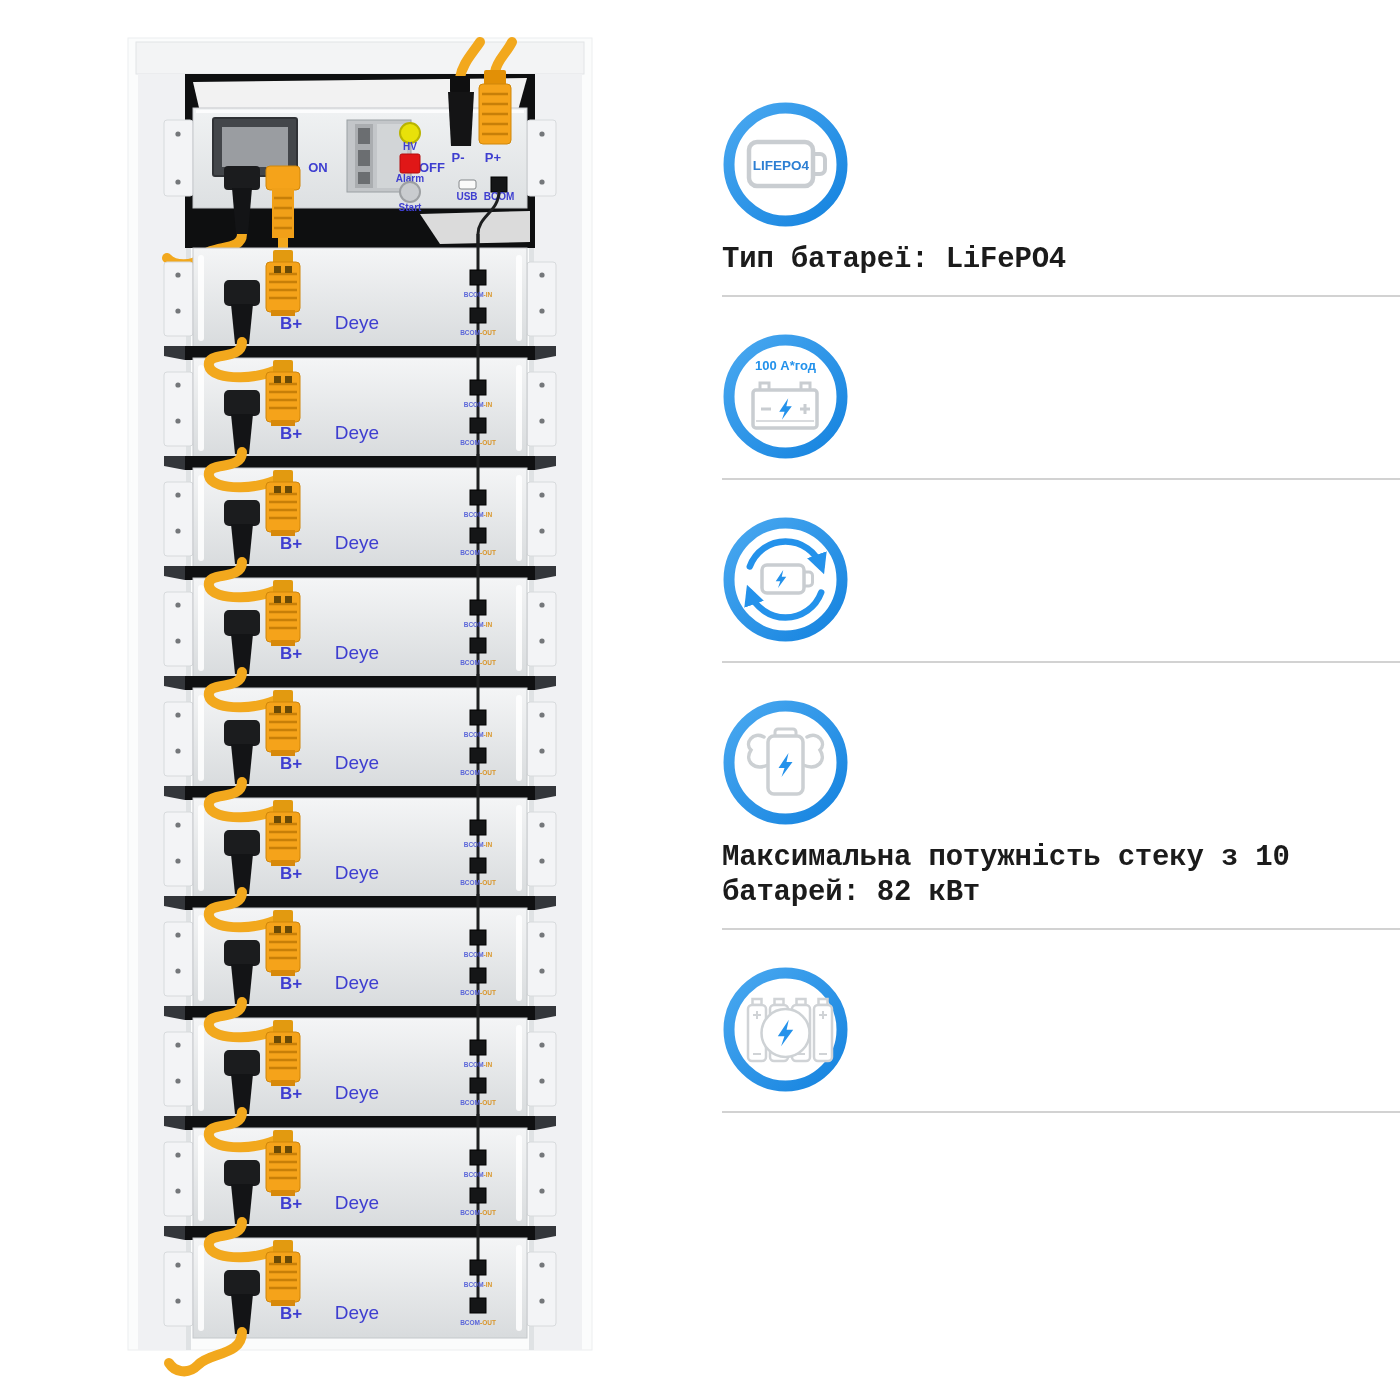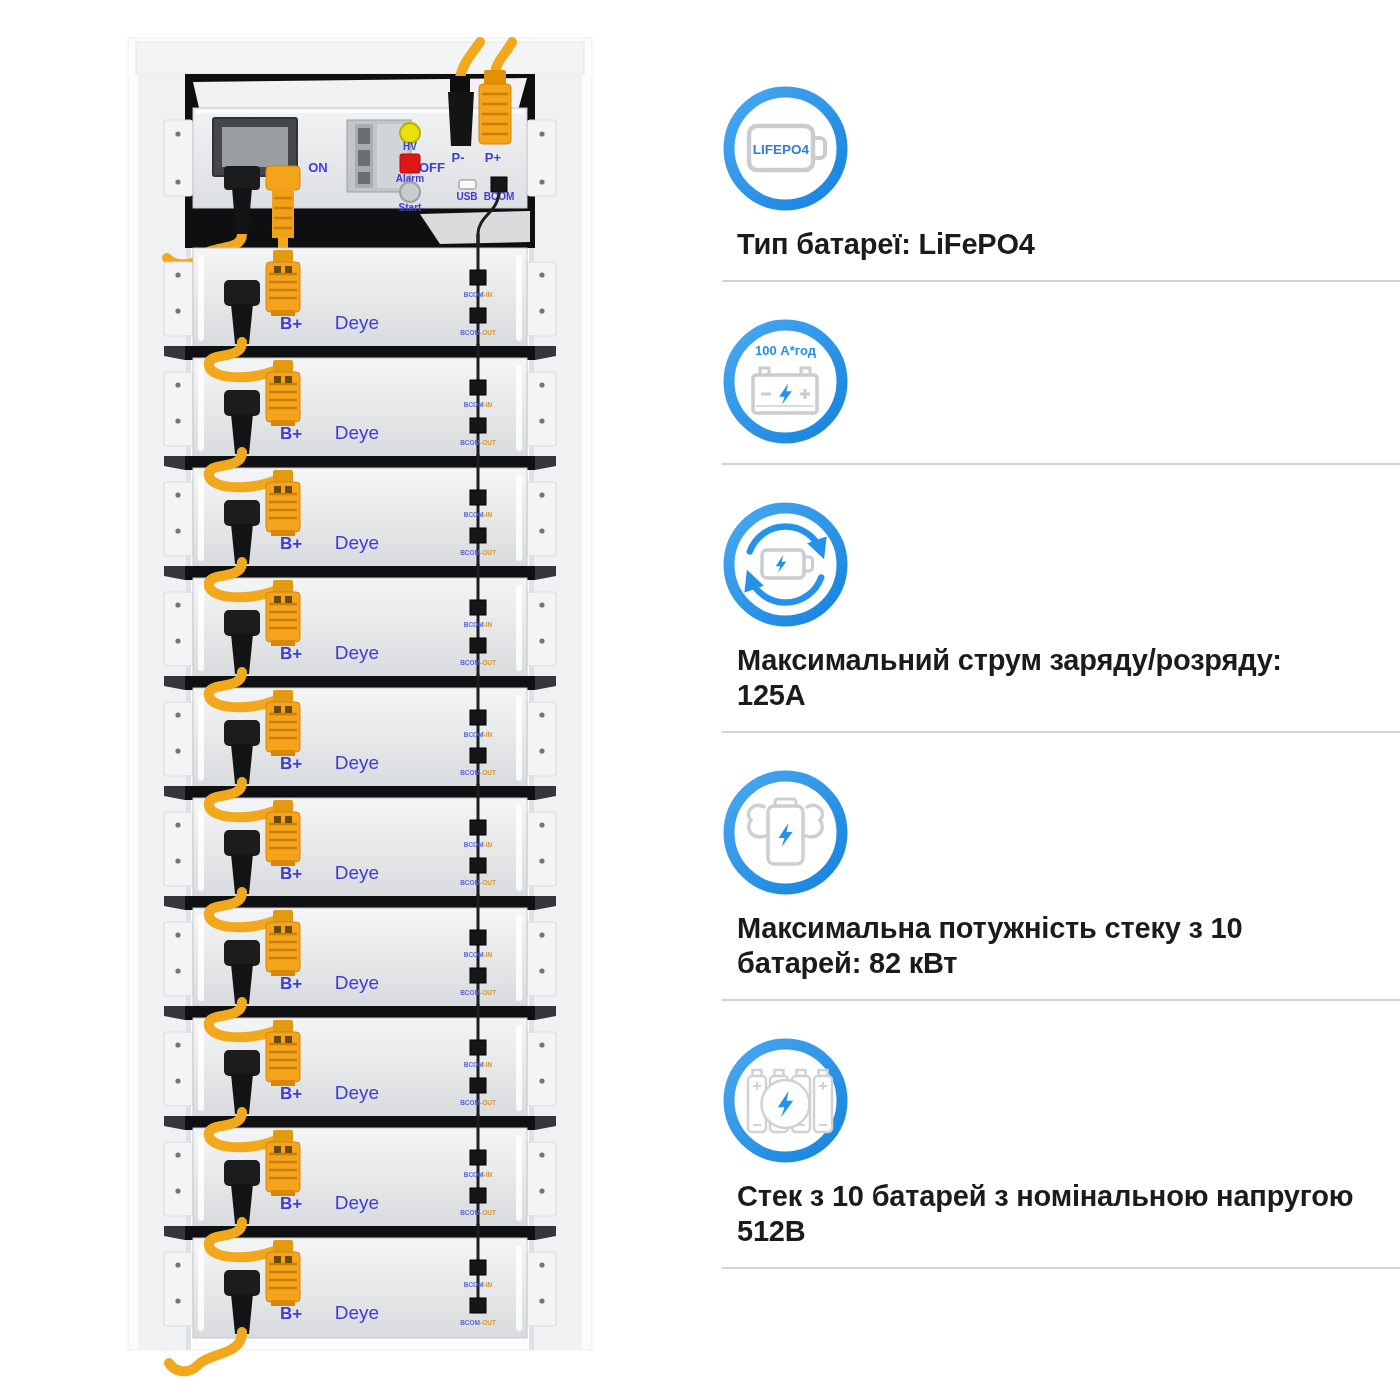--- a/index.html
+++ b/index.html
@@ -1,23 +1,23 @@
 <!DOCTYPE html>
 <html><head>
 <meta charset="utf-8">
 <style>
   html,body{margin:0;padding:0;background:#ffffff;}
   .stage{position:relative;width:1400px;height:1400px;background:#fff;overflow:hidden;
          font-family:"Liberation Sans",sans-serif;}
   .figure{position:absolute;left:60px;top:20px;width:540px;height:1370px;}
-  .features{position:absolute;left:722px;top:85px;width:678px;}
+  .features{position:absolute;left:722px;top:101px;width:678px;}
   .feature{display:block;}
   .feature-icon{width:127px;height:127px;margin:0 0 14px 0;}
-  .feature-text{margin:15px;font-size:29px;line-height:35px;font-weight:700;color:#1b1b1b;
-                letter-spacing:-0.2px;white-space:pre-line;}
+  .feature-text{margin:0;font-size:29px;line-height:35px;font-weight:700;color:#1b1b1b;
+                letter-spacing:-0.2px;white-space:pre-line;font-family:Liberation Mono, monospace;}
   .feature-divider{border:none;border-top:2px solid #d2d2d2;margin:18px 0 36px 0;}
 
   
   .ctl{font:600 10px "Liberation Sans",sans-serif;fill:#3e3ed0;text-anchor:middle;}
   .ctl-lg{font:600 13px "Liberation Sans",sans-serif;fill:#3e3ed0;text-anchor:middle;}
   .lbl-b{font:700 17px "Liberation Sans",sans-serif;fill:#3e3ed0;text-anchor:middle;}
   .lbl-brand{font:500 19px "Liberation Sans",sans-serif;fill:#3e3ed0;text-anchor:middle;}
   .bcom{font:700 6.5px "Liberation Sans",sans-serif;text-anchor:middle;}
   .bc-b{fill:#5b66d9;} .bc-o{fill:#d9962a;}
   .cable{stroke:#f2a81d;stroke-width:10;fill:none;stroke-linecap:round;}
@@ -526,22 +526,20 @@
 <path d="M0,0 L10,5 L0,10 Z" fill="#2492eb"></path>
               </marker>
             </defs>
 <circle cx="63.5" cy="63.5" r="56.5" fill="#fff" stroke="url(#rg2)" stroke-width="11"></circle>
    <path d="M 27.8 50.5 A 38 38 0 0 1 99.2 50.5" fill="none" stroke="#2492eb" stroke-width="6.5" stroke-linecap="round" marker-end="url(#ah2)"></path>
    <path d="M 99.2 76.5 A 38 38 0 0 1 27.8 76.5" fill="none" stroke="#2492eb" stroke-width="6.5" stroke-linecap="round" marker-end="url(#ah2)"></path>
    <rect x="40" y="49" width="42" height="28" rx="5" fill="#fff" stroke="#c9cdd1" stroke-width="3.5"></rect>
    <path d="M 82 56 h 5 a 3.5 3.5 0 0 1 3.5 3.5 v 7 a 3.5 3.5 0 0 1 -3.5 3.5 h -5" fill="none" stroke="#c9cdd1" stroke-width="3"></path>
    <polygon points="61.25,54 53.75,65.25 58.25,65.25 56,72 64.25,60.75 59.75,60.75" fill="#2492eb"></polygon>
           </svg></div>
-    <h3 class="feature-text">Максимальний струм заряду/розряду:
-125А</h3>
     <hr class="feature-divider">
   </section>
 
   <section class="feature">
     <div class="feature-icon"><svg viewBox="0 0 127 127" width="127" height="127">
             <defs>
               <linearGradient id="rg3" x1="0" y1="0" x2="1" y2="1">
 <stop offset="0" stop-color="#49a8f0"></stop>
                 <stop offset="1" stop-color="#1583df"></stop>
               </linearGradient>
@@ -585,18 +583,16 @@
          <rect x="70" y="39" width="18" height="56" rx="4" fill="#fff" stroke="#d0d3d6" stroke-width="2.5"></rect>
          <line x1="75" y1="88" x2="83" y2="88" stroke="#d0d3d6" stroke-width="2"></line>
             <rect x="96.5" y="33" width="9" height="6" fill="#fff" stroke="#d0d3d6" stroke-width="2.5"></rect>
          <rect x="92" y="39" width="18" height="56" rx="4" fill="#fff" stroke="#d0d3d6" stroke-width="2.5"></rect>
          <line x1="97" y1="88" x2="105" y2="88" stroke="#d0d3d6" stroke-width="2"></line>
             <line x1="97" y1="49" x2="105" y2="49" stroke="#d0d3d6" stroke-width="2"></line>
          <line x1="101" y1="45" x2="101" y2="53" stroke="#d0d3d6" stroke-width="2"></line>
    <circle cx="63.5" cy="67" r="24" fill="#fff" stroke="#ced2d5" stroke-width="2.5"></circle>
    <polygon points="66.8,53.8 55.8,70.3 62.4,70.3 59.1,80.2 71.2,63.7 64.6,63.7" fill="#2492eb"></polygon>
           </svg></div>
-    <h3 class="feature-text">Стек з 10 батарей з номінальною напругою
-512В</h3>
     <hr class="feature-divider">
   </section>
 </aside>
 </div>
 
 </body></html>

